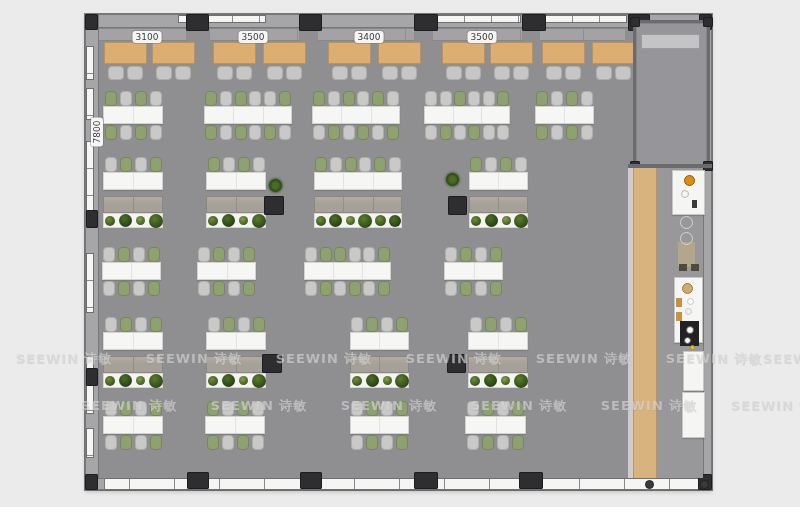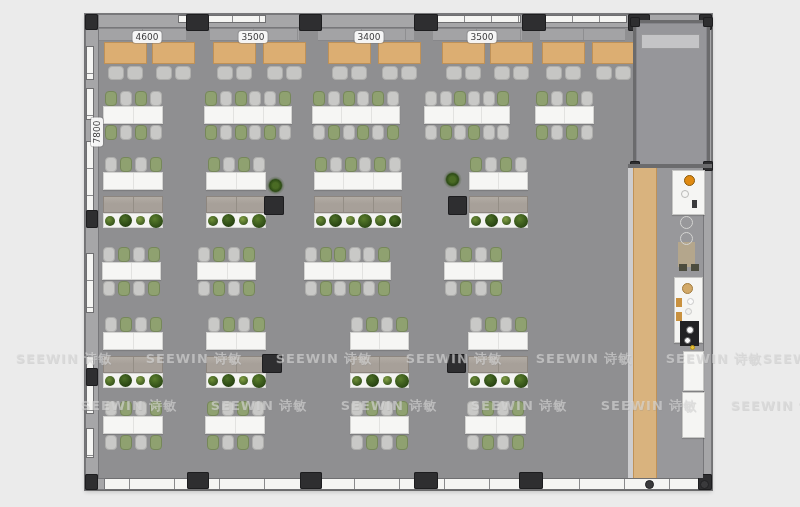--- a/index.html
+++ b/index.html
@@ -358,21 +358,21 @@
       <div class="abs circle" style="left: 597px; top: 269px; width: 11px; height: 11px; background: rgb(210, 169, 104); border: 1px solid rgb(163, 124, 63);"></div>
       <div class="abs circle" style="left: 602px; top: 284px; width: 7px; height: 7px; background: rgb(250, 250, 250); border: 1px solid rgb(201, 201, 201);"></div>
       <div class="abs circle" style="left: 600px; top: 294px; width: 7px; height: 7px; background: rgb(240, 240, 238); border: 1px solid rgb(201, 201, 201);"></div>
       <div class="abs circle" style="left: 601px; top: 312px; width: 8px; height: 8px; background: rgb(250, 250, 250); border: 1px solid rgb(85, 85, 87);"></div>
       <div class="abs circle" style="left: 599px; top: 323px; width: 7px; height: 7px; background: rgb(250, 250, 250); border: 1px solid rgb(85, 85, 87);"></div>
       <div class="abs circle" style="left: 605px; top: 331px; width: 5px; height: 5px; background: rgb(230, 196, 60); border: 1px solid rgb(185, 145, 18);"></div>
       <div class="abs circle" style="left: 595px; top: 202px; width: 13px; height: 13px; background: transparent; border: 1px solid rgb(213, 213, 211);"></div>
       <div class="abs circle" style="left: 595px; top: 218px; width: 13px; height: 13px; background: transparent; border: 1px solid rgb(213, 213, 211);"></div>
       <div class="abs circle" style="left: 560px; top: 466px; width: 9px; height: 9px; background: rgb(58, 58, 60); border: 1px solid rgb(34, 34, 36);"></div>
       <div class="abs circle" style="left: 615px; top: 466px; width: 9px; height: 9px; background: rgb(58, 58, 60); border: 1px solid rgb(34, 34, 36);"></div>
-      <div class="abs dim-label" style="left: 62px; top: 17px; height: 12px; transform: translateX(-50%); width: auto;">4600</div>
+      <div class="abs dim-label" style="left: 62px; top: 17px; height: 12px; transform: translateX(-50%); width: auto;">3100</div>
       <div class="abs dim-label" style="left: 168px; top: 17px; height: 12px; transform: translateX(-50%); width: auto;">3500</div>
       <div class="abs dim-label" style="left: 284px; top: 17px; height: 12px; transform: translateX(-50%); width: auto;">3400</div>
       <div class="abs dim-label" style="left: 397px; top: 17px; height: 12px; transform: translateX(-50%); width: auto;">3500</div>
       <div class="abs dim-label" style="left: 12px; top: 118px; height: 12px; transform: translate(-50%, -50%) rotate(-90deg); width: auto;">7800</div>
     </div>
   <div class="abs" id="wm-layer" style="left:16px;top:0;width:100%;height:100%;pointer-events:none;margin-top:44px;">
       <span class="watermark" style="left: 48px; top: 306px;">SEEWIN 诗敏</span>
       <span class="watermark" style="left: 178px; top: 306px;">SEEWIN 诗敏</span>
       <span class="watermark" style="left: 308px; top: 306px;">SEEWIN 诗敏</span>
       <span class="watermark" style="left: 438px; top: 306px;">SEEWIN 诗敏</span>

